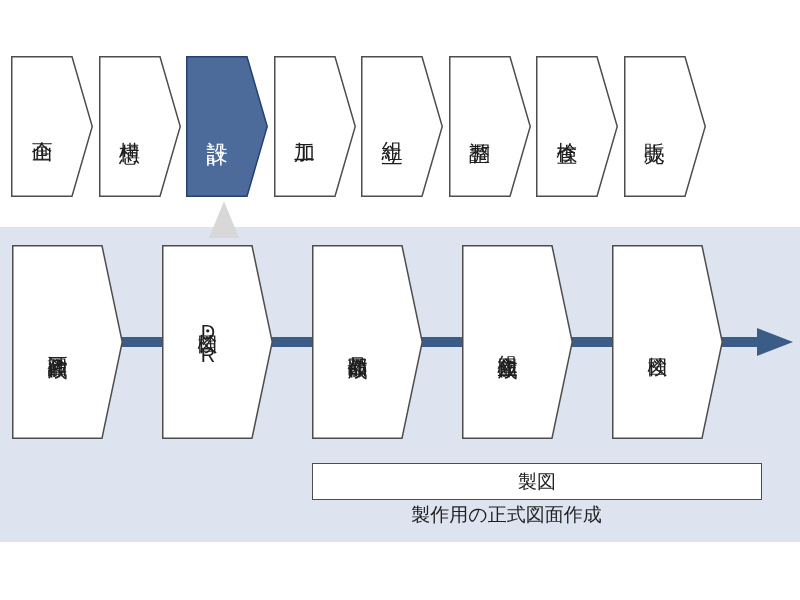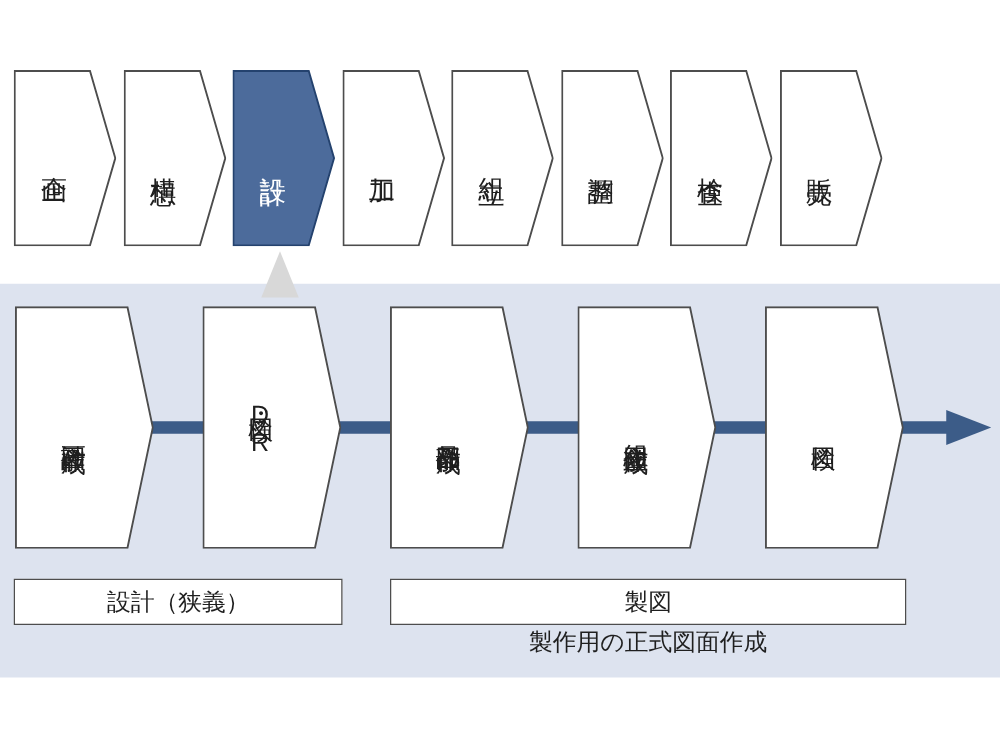--- a/index.html
+++ b/index.html
@@ -46,24 +46,24 @@
     display:flex; align-items:center; justify-content:center;
     font-size:20px; letter-spacing:1px;
   }
   
   .gbox {
     position:absolute; top:236px; height:37px; box-sizing:border-box; z-index:2;
     background:var(--shape_fill,#fff); border:1.5px solid var(--shape_border,#4d4d4d);
     display:flex; align-items:center; justify-content:center; font-size:19px;
   }
   .gbox1 { left:11px; width:263px; }
-  .gbox2 { left:312px; width:413px; }
+  .gbox2 { left:312px; width:450px; }
   .caption { position:absolute; top:277px; font-size:19px; line-height:22px; text-align:center; z-index:2; }
   .caption1 { left:11px; width:263px; }
-  .caption2 { left:312px; width:413px; }
+  .caption2 { left:300px; width:413px; }
 </style>
 </head>
 <body>
 
 <div class="canvas">
 
   <div class="top-row">
 
       <div class="tshape">
         <svg class="shape-svg" width="82" height="141" viewBox="0 0 82 141" aria-hidden="true">
@@ -157,23 +157,20 @@
         </div>
 
         <div class="bshape">
           <svg class="shape-svg" width="111" height="194" viewBox="0 0 111 194" aria-hidden="true">
             <polygon class="poly" points="0.75,0.75 90,0.75 110.25,97 90,193.25 0.75,193.25"></polygon>
           </svg>
           <div class="blabel vtext">検図</div>
         </div>
       </div>
 
-    <div class="gbox gbox1">
-      <span>設計（狭義）</span>
-    </div>
     <div class="gbox gbox2">
       <span>製図</span>
     </div>
 
     <div class="caption caption2">製作用の正式図面作成</div>
   </div>
 
   <div class="callout-triangle"></div>
 
 </div>

